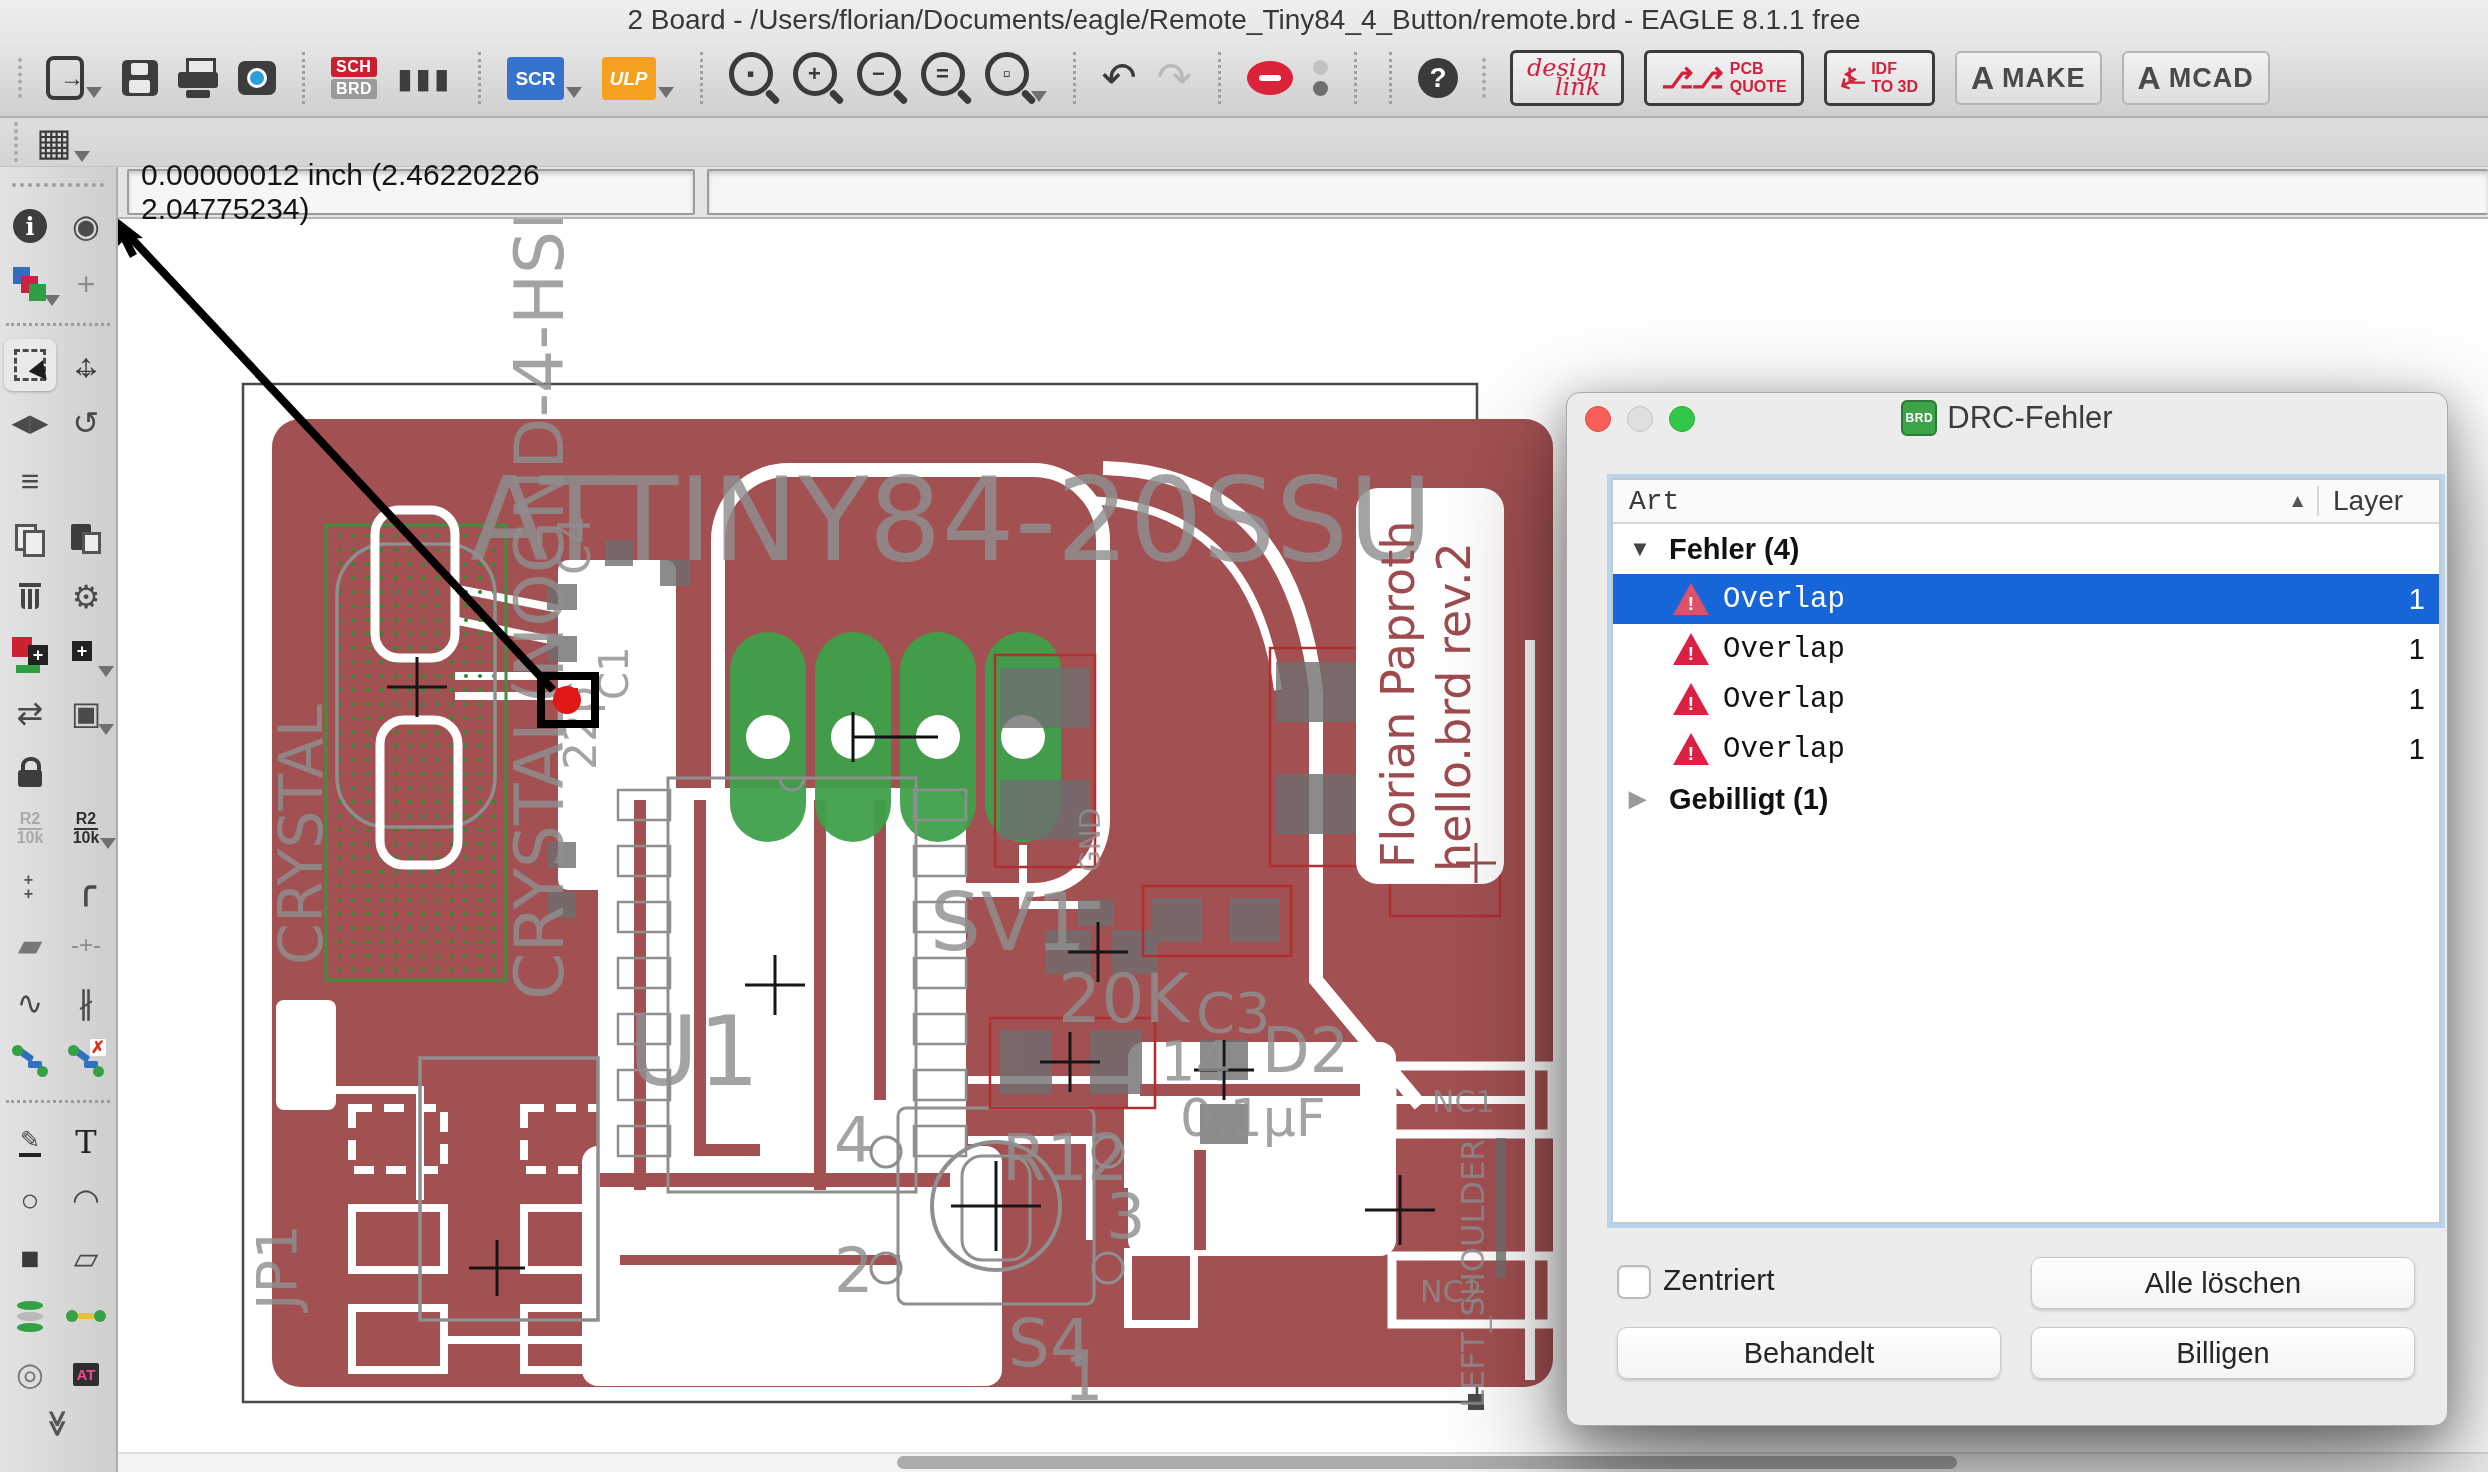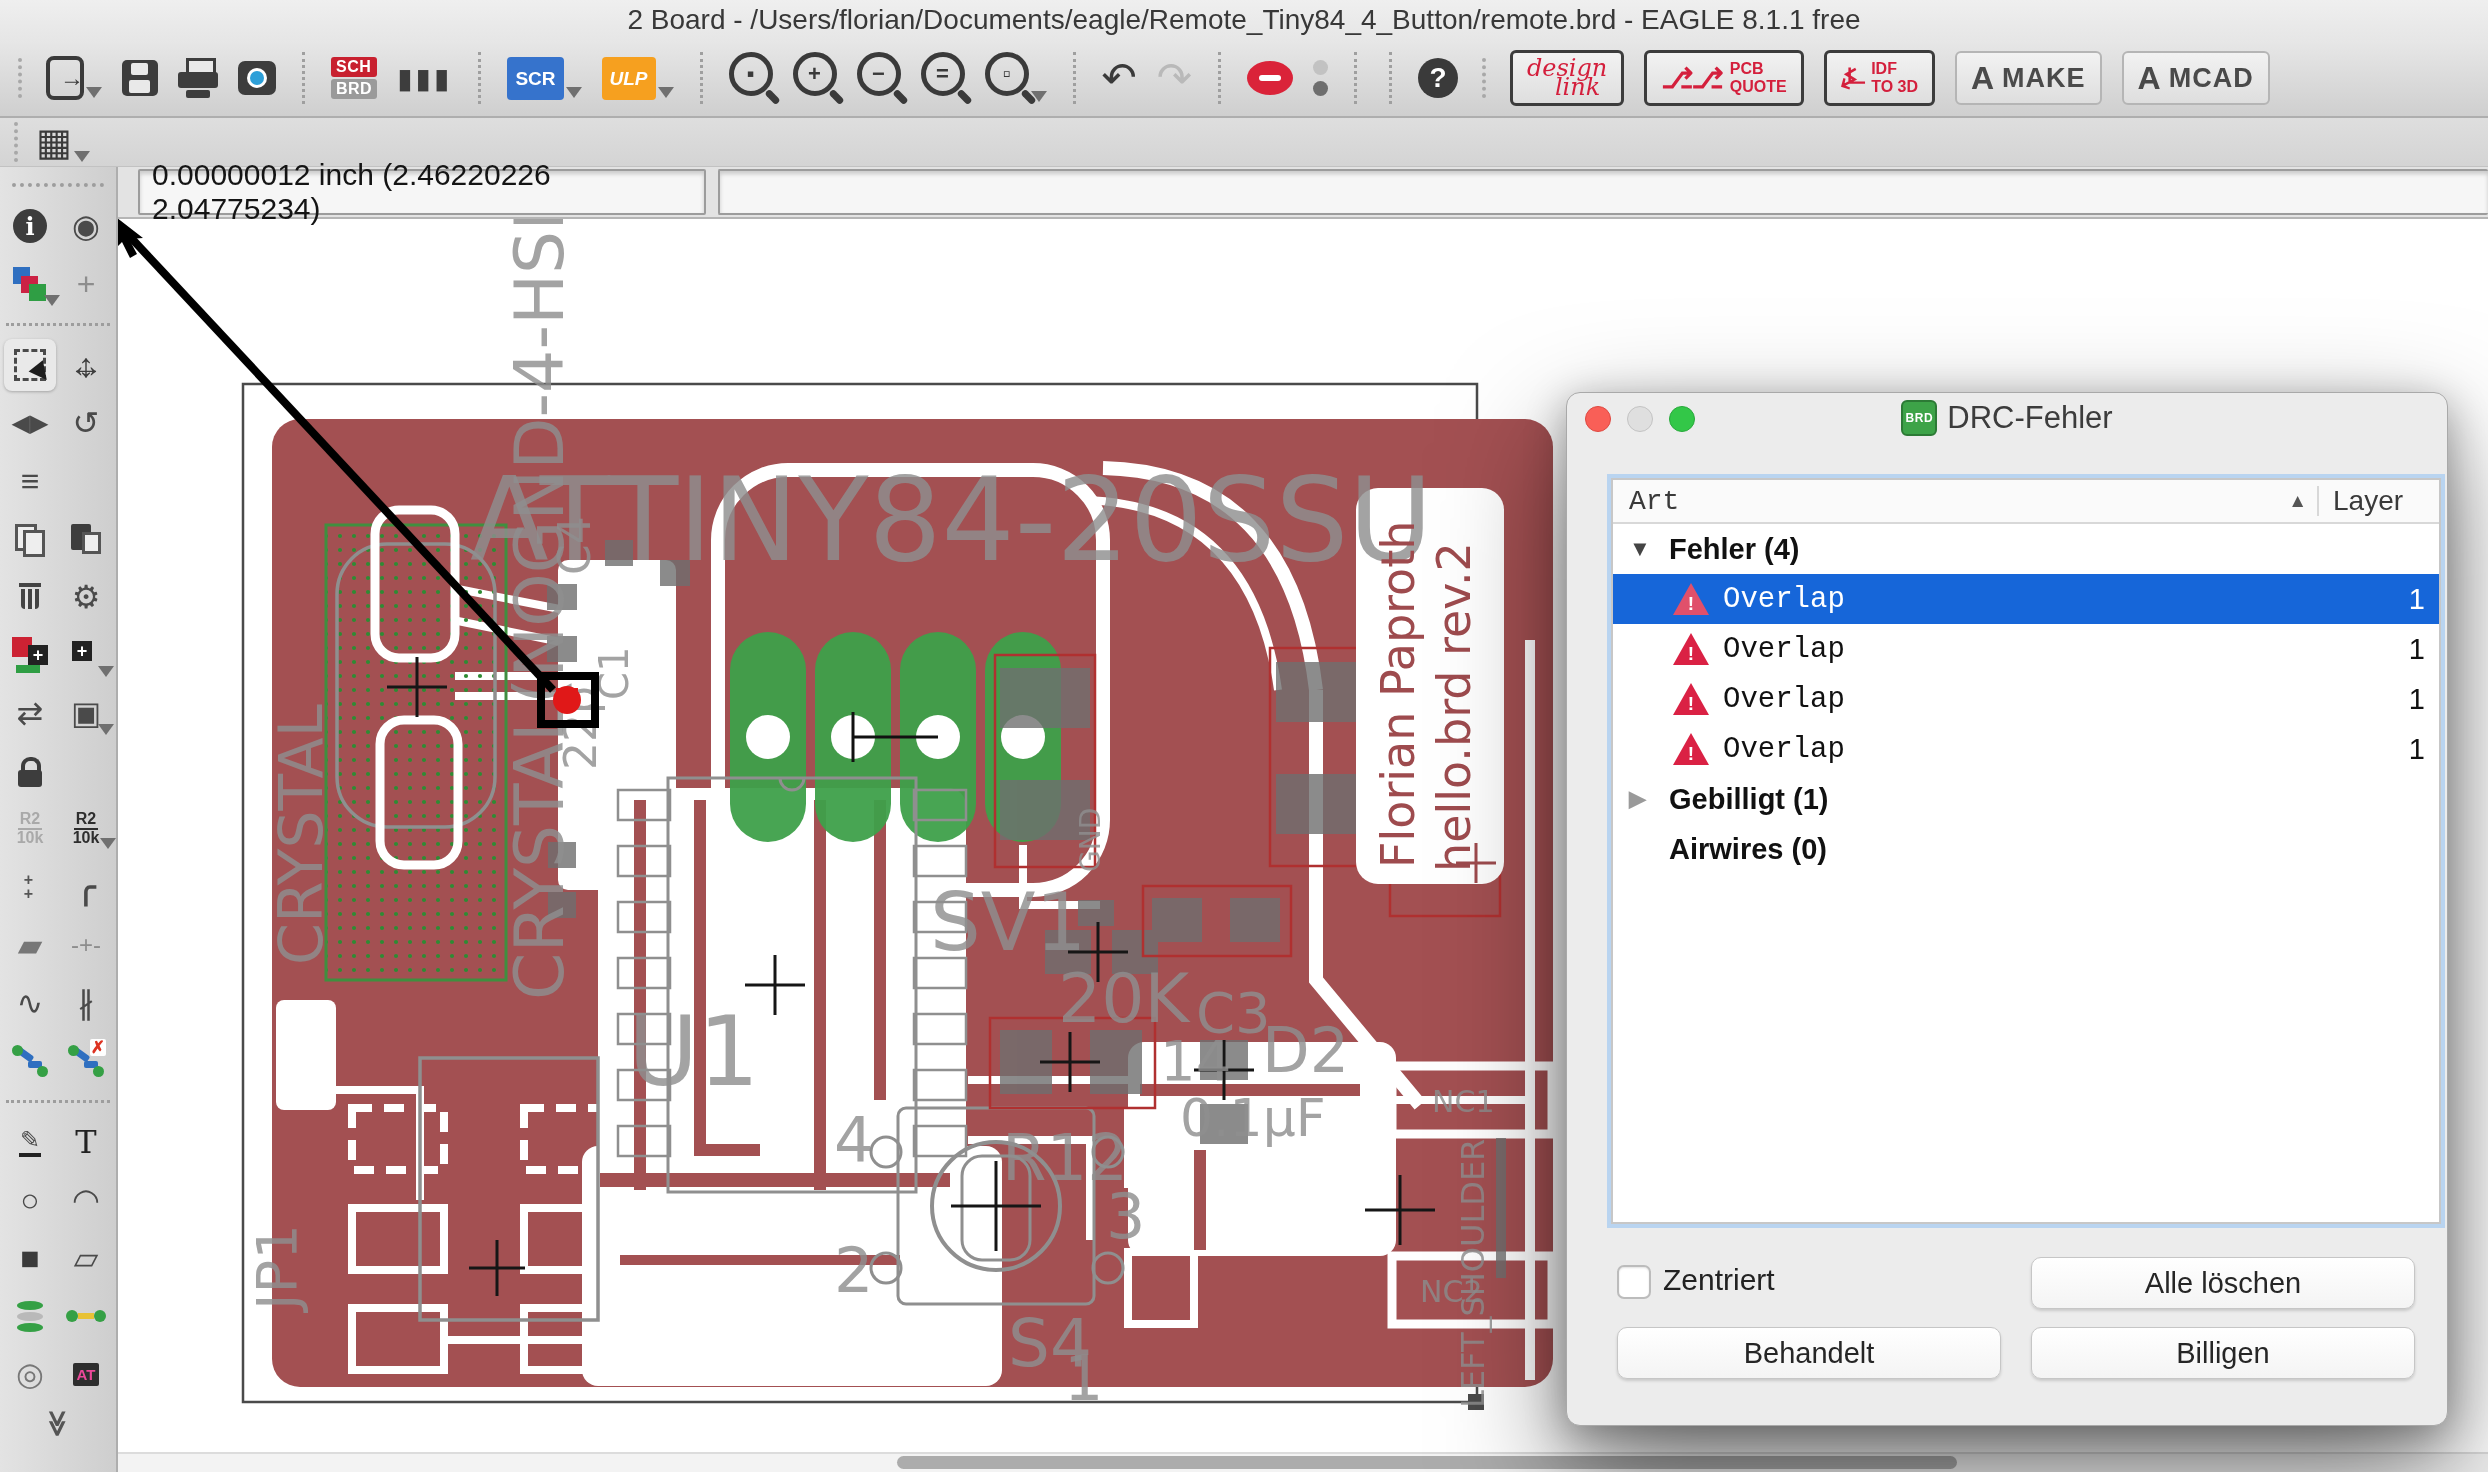--- a/index.html
+++ b/index.html
@@ -56,21 +56,21 @@
   .script{font-family:"DejaVu Serif",serif;font-style:italic;color:#d41f3c;font-size:24px;line-height:.8;text-align:left;}
   .script .l2{display:block;margin-left:28px;}
   .redsmall{color:#d41f3c;font-weight:bold;font-size:16px;line-height:1.1;text-align:left;}
   .pcbglyph{color:#d41f3c;font-size:28px;font-weight:bold;letter-spacing:-2px;}
   .alogo{font-weight:800;font-size:32px;color:#4a4a4a;}
   .makelbl{font-weight:bold;font-size:27px;color:#4a4a4a;letter-spacing:1px;}
   
   .paramsbar{position:absolute;left:0;top:118px;right:0;height:48px;background:linear-gradient(#dedede,#d4d4d4);
              border-bottom:1px solid #c2c2c2;display:flex;align-items:center;padding:0 10px;gap:14px;z-index:6;}
   .coordbar{position:absolute;left:118px;top:167px;right:0;height:50px;background:#e3e3e3;
-            border-bottom:2px solid #b5b5b5;display:flex;align-items:center;gap:12px;padding-left:20px;z-index:6;}
+            border-bottom:2px solid #b5b5b5;display:flex;align-items:center;gap:12px;padding-left:9px;z-index:6;}
   .field{height:42px;background:#f6f6f6;border:2px solid #9c9c9c;border-radius:2px;
          box-shadow:inset 0 3px 4px rgba(0,0,0,.18);display:flex;align-items:center;padding:0 12px;}
   .field.coords{width:540px;font-size:30px;color:#141414;}
   .field.cmd{flex:1;margin-right:0;border-right:none;}
   
   .sidebar{position:absolute;left:0;top:167px;width:116px;bottom:0;background:linear-gradient(90deg,#e3e3e3,#cecece);
            border-right:2px solid #aeaeae;z-index:5;display:flex;flex-direction:column;align-items:center;padding-top:8px;}
   .sb-dots{width:92px;border-top:4px dotted #9d9d9d;margin:8px 0 10px 0;}
   .sb-sep{width:104px;border-top:3px dotted #9d9d9d;margin:10px 0;}
   .sb-row{display:flex;width:112px;justify-content:space-around;align-items:center;height:58px;flex:none;}
@@ -772,25 +772,20 @@
               <span>!</span>
             </span>
             <span class="elabel">Overlap</span>
             <span class="layer">1</span>
           </div>
           <div class="drc-row group">
             <span class="disc closed">▶</span>
             <span class="glabel">Gebilligt (1)</span>
             <span class="layer"></span>
           </div>
-          <div class="drc-row group">
-            <span class="disc"></span>
-            <span class="glabel">Airwires (0)</span>
-            <span class="layer"></span>
-          </div>
         </div>
     </div>
     <span class="checkbox"></span>
     <span class="cblabel">Zentriert</span>
     <div class="mac-btn btn-processed">Behandelt</div>
     <div class="mac-btn btn-clear">Alle löschen</div>
     <div class="mac-btn btn-approve">Billigen</div>
   </div>
 
 </div>

